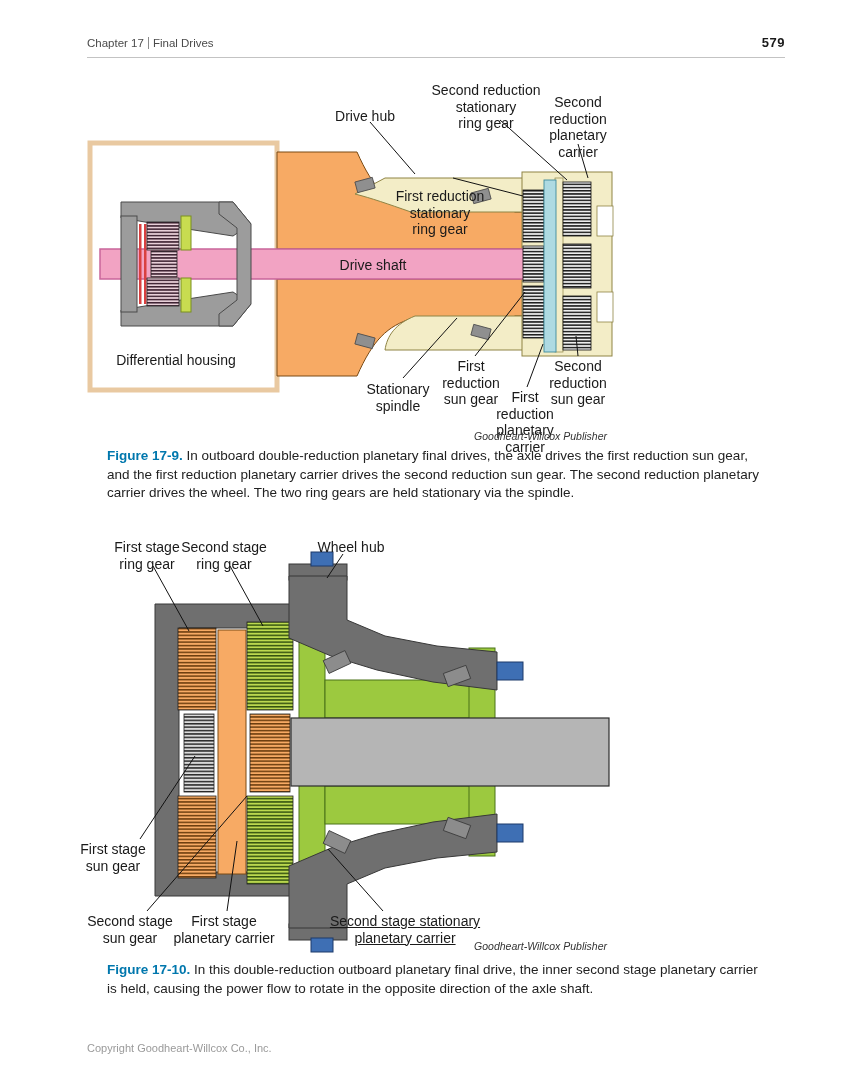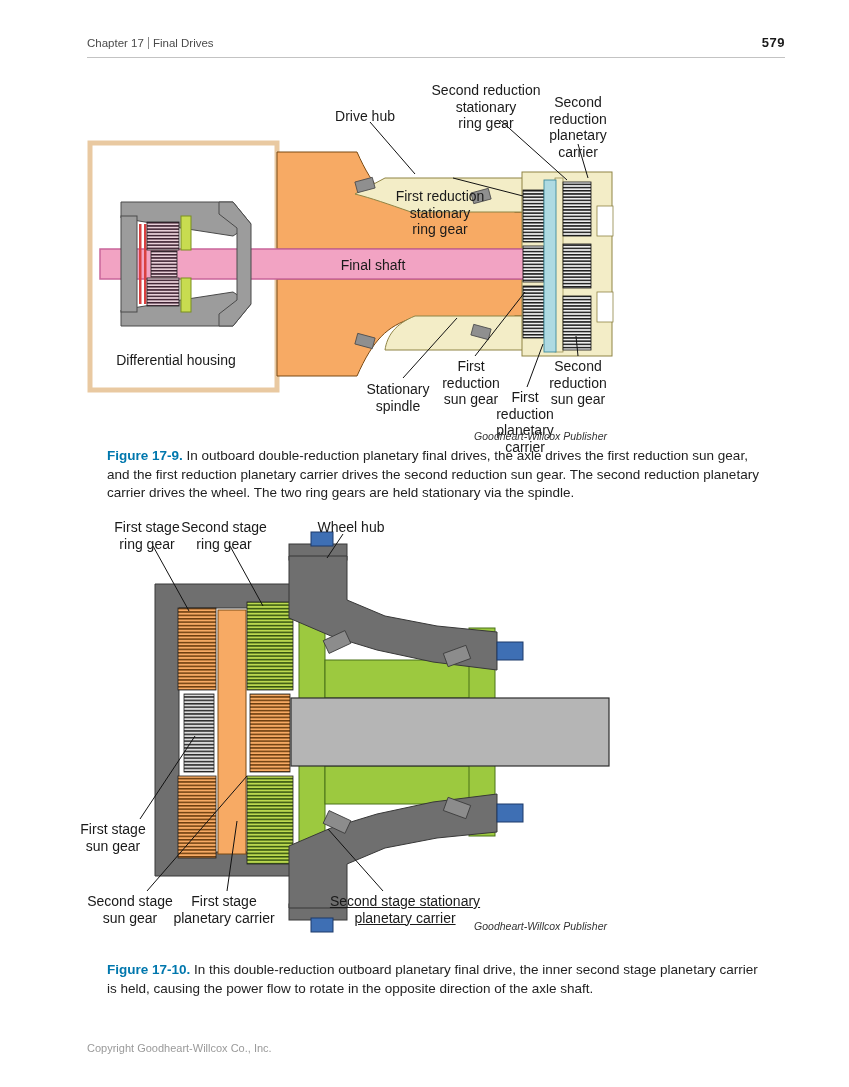--- a/index.html
+++ b/index.html
@@ -122,42 +122,42 @@
 stationary
 ring gear</div>
     <div class="lbl" style="left:493px;top:16px;">Second
 reduction
 planetary
 carrier</div>
     <div class="lbl" style="left:280px;top:30px;">Drive hub</div>
     <div class="lbl" style="left:355px;top:62px;margin-top:48px;">First reduction
 stationary
 ring gear</div>
-    <div class="lbl" style="left:288px;top:179px;">Final shaft</div>
+    <div class="lbl" style="left:288px;top:179px;">Drive shaft</div>
     <div class="lbl" style="left:91px;top:274px;">Differential housing</div>
     <div class="lbl" style="left:313px;top:303px;">Stationary
 spindle</div>
     <div class="lbl" style="left:386px;top:280px;">First
 reduction
 sun gear</div>
     <div class="lbl" style="left:440px;top:311px;">First
 reduction
 planetary carrier</div>
     <div class="lbl" style="left:493px;top:280px;">Second
 reduction
 sun gear</div>
     <div class="credit" style="right:8px;top:352px;">Goodheart-Willcox Publisher</div>
   </div>
 
   <div class="caption" style="top:447px;">
     <span class="figlabel">Figure 17-9.</span>
     <span>In outboard double-reduction planetary final drives, the axle drives the first reduction sun gear, and the first reduction planetary carrier drives the second reduction sun gear. The second reduction planetary carrier drives the wheel. The two ring gears are held stationary via the spindle.</span>
   </div>
 
-  <div class="fig-area" style="left:85px;top:516px;width:530px;height:420px;">
+  <div class="fig-area" style="left:85px;top:536px;width:530px;height:420px;">
     <svg width="530" height="420" viewBox="0 0 530 420">
       <defs>
         <pattern id="p10o" width="6" height="3.4" patternUnits="userSpaceOnUse">
           <rect width="6" height="3.4" fill="#F7AA64"></rect>
             <rect width="6" height="1.5" fill="#6B3D0E"></rect>
         </pattern>
         <pattern id="p10g" width="6" height="3.4" patternUnits="userSpaceOnUse">
           <rect width="6" height="3.4" fill="#BCD94F"></rect>
             <rect width="6" height="1.5" fill="#33520F"></rect>
         </pattern>

